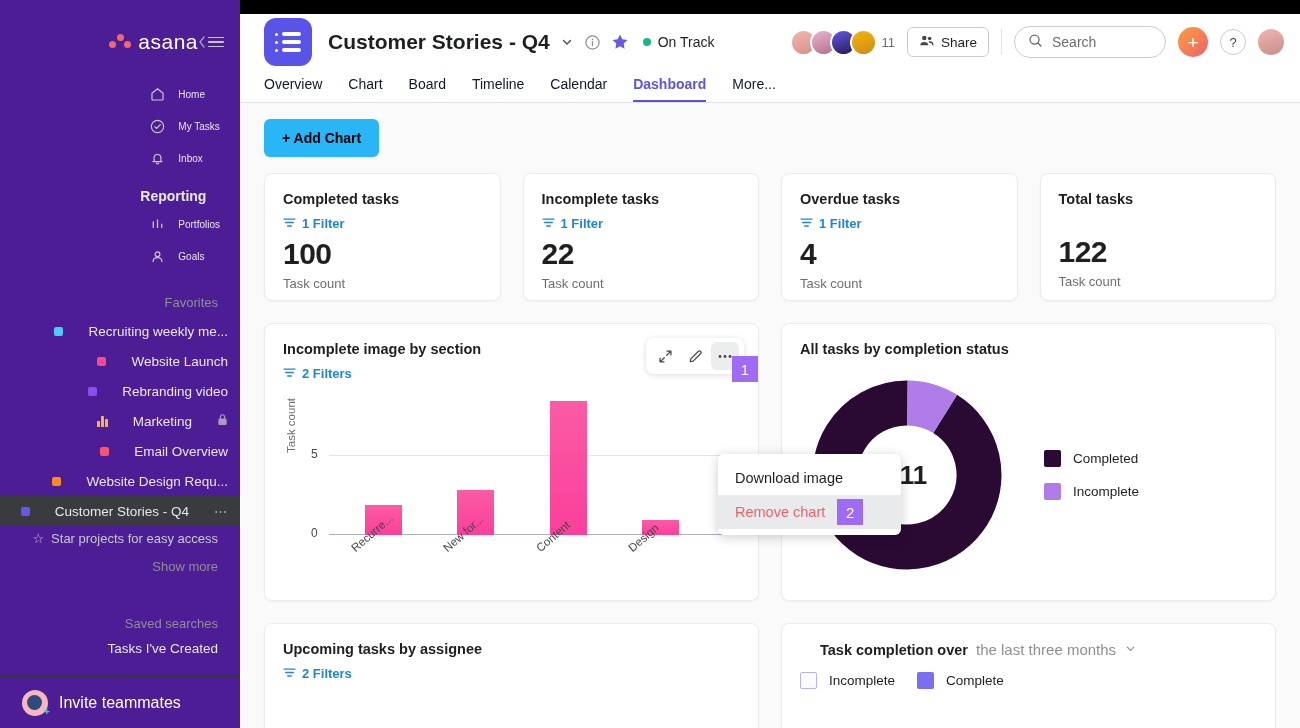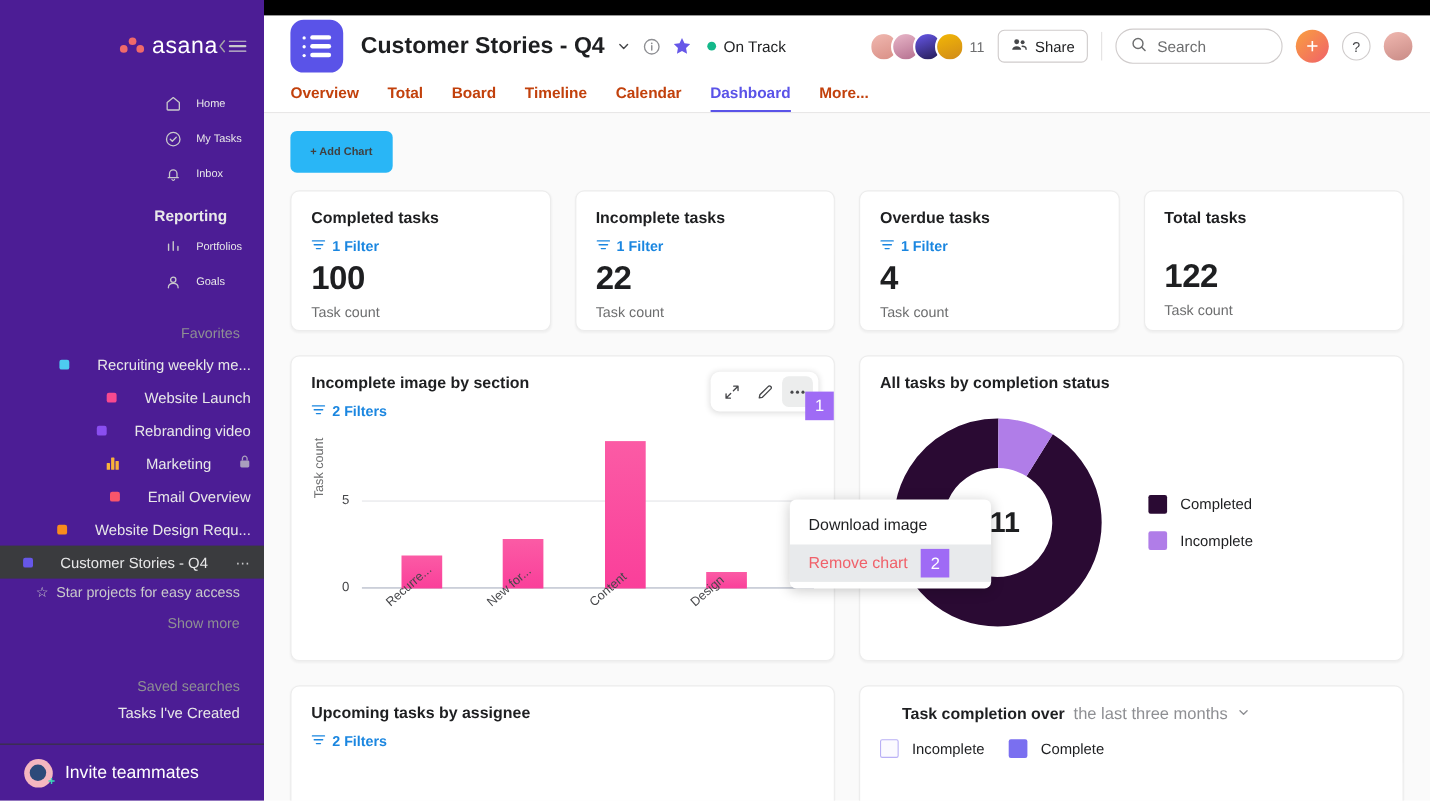--- a/index.html
+++ b/index.html
@@ -153,31 +153,31 @@
   }
   .help-btn {
     width: 26px; height: 26px; border-radius: 50%; border: 1px solid #cfcbcb;
     display: flex; align-items: center; justify-content: center;
     font-size: 13px; color: #46474a; cursor: pointer;
   }
   .me-av { width: 26px; height: 26px; border-radius: 50%; overflow: hidden; cursor: pointer; }
 
   .tabs { display: flex; align-items: flex-end; gap: 26px; padding: 0 24px; height: 32px; }
   .tab {
-    font-size: 14px; color: #c2410c; cursor: pointer; padding-bottom: 8px;
-    border-bottom: 2.5px solid transparent; white-space: nowrap; font-weight: bold;
+    font-size: 14px; color: #0f172a; cursor: pointer; padding-bottom: 8px;
+    border-bottom: 2.5px solid transparent; white-space: nowrap;
   }
   .tab.active { color: #5a53e8; border-bottom-color: #5a53e8; font-weight: 600; }
   .hdr-border { height: 1px; background: #e3e1e1; }
 
   
   .dash { flex: 1; background: #fafafa; padding: 16px 24px 0 24px; overflow: hidden; position: relative; }
   .add-chart {
-    background: #29b6f6; color: #404040; border: none; border-radius: 6px;
-    height: 38px; padding: 0 18px; font-size: 10px; font-weight: 700; cursor: pointer;
+    background: #29b6f6; color: #000000; border: none; border-radius: 6px;
+    height: 38px; padding: 0 18px; font-size: 14px; font-weight: 700; cursor: pointer;
     font-family: "Liberation Sans", sans-serif;
   }
   .dash-scroll { margin-top: 16px; }
 
   .row4 { display: grid; grid-template-columns: repeat(4, 1fr); gap: 22px; }
   .card {
     background: #fff; border: 1px solid #ececec; border-radius: 8px;
     box-shadow: 0 1px 2px rgba(0,0,0,.045);
   }
   .metric { padding: 17px 18px 16px 18px; height: 128px; }
@@ -474,21 +474,21 @@
           <span>Search</span>
         </div>
         <div class="plus-btn">+</div>
         <div class="help-btn">?</div>
         <div class="me-av" style="background:linear-gradient(160deg,#f0b8b0,#c98b86)"></div>
       </div>
     </div>
 
     <div class="tabs">
       <div class="tab">Overview</div>
-      <div class="tab">Total</div>
+      <div class="tab">Chart</div>
       <div class="tab">Board</div>
       <div class="tab">Timeline</div>
       <div class="tab">Calendar</div>
       <div class="tab active">Dashboard</div>
       <div class="tab">More...</div>
     </div>
     <div class="hdr-border"></div>
 
     <div class="dash">
       <button class="add-chart">+ Add Chart</button>

